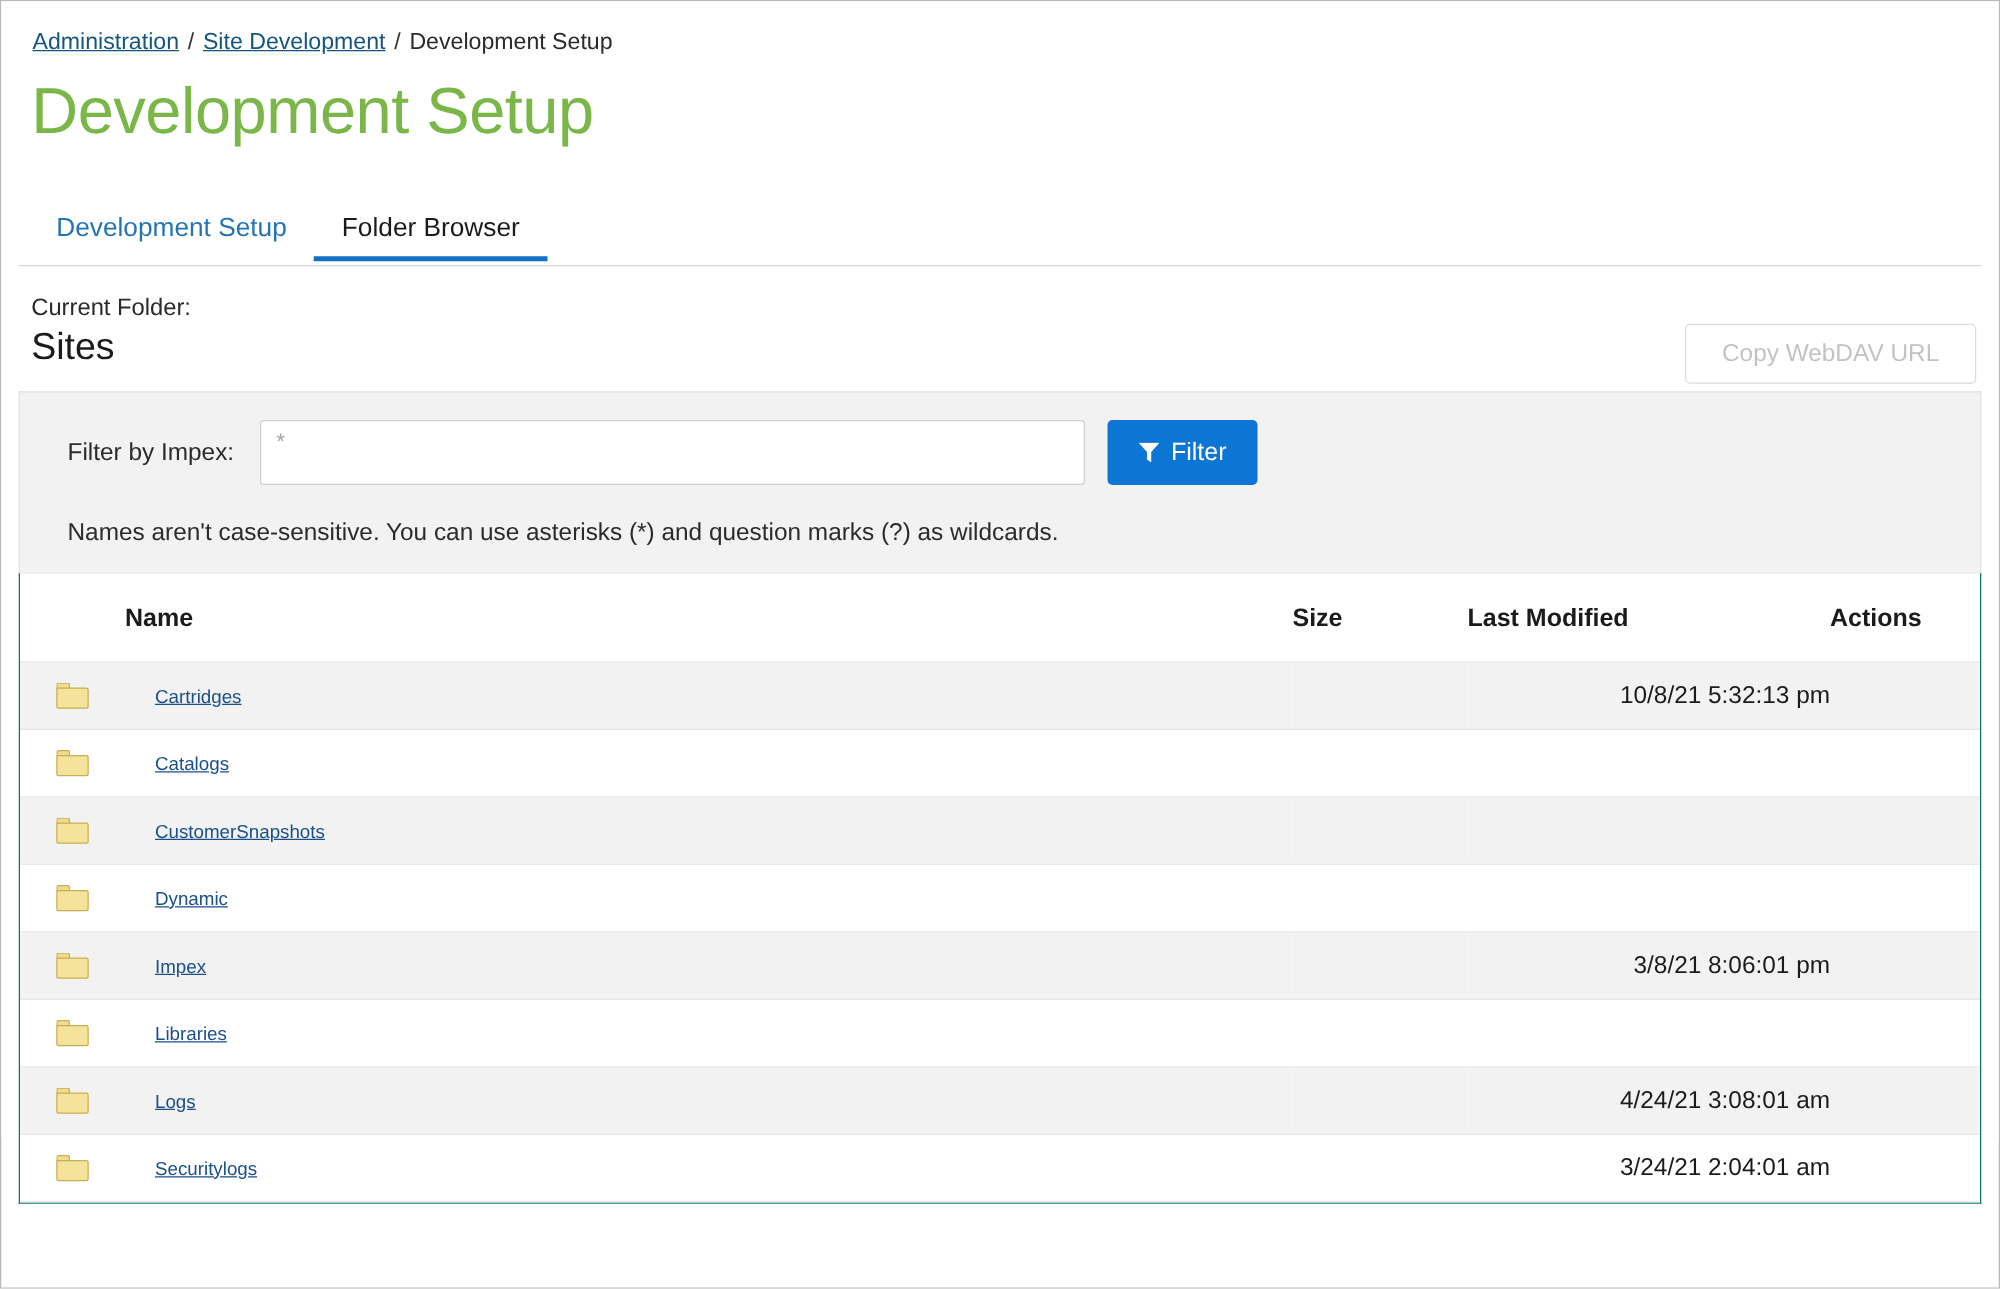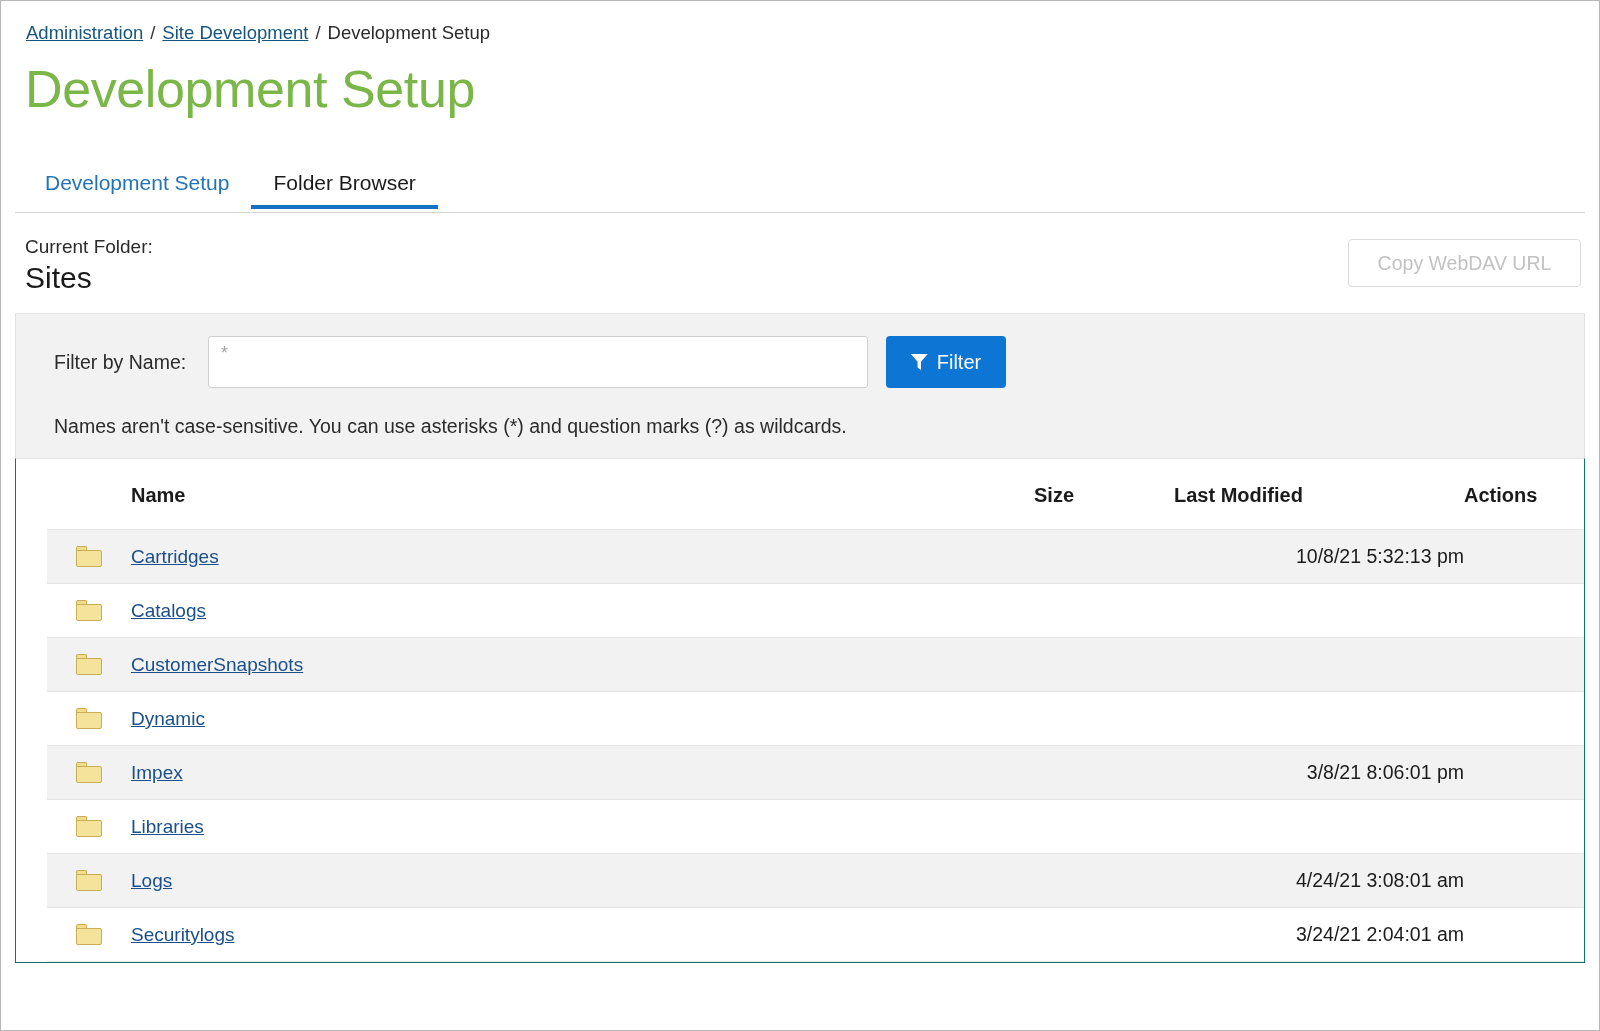--- a/index.html
+++ b/index.html
@@ -111,21 +111,21 @@
   }
   .cf-value {
     font-size: 30px;
     line-height: 34px;
     color: #1b1b1b;
     margin-top: 2px;
   }
   .webdav-btn {
     position: absolute;
     right: 4px;
-    top: 26px;
+    top: 46px;
     width: 233px;
     height: 48px;
     background: #ffffff;
     border: 1px solid #dcdcdc;
     border-radius: 4px;
     color: #c2c2c2;
     font-family: "Liberation Sans", sans-serif;
     font-size: 19.5px;
     line-height: 46px;
     text-align: center;
@@ -194,21 +194,20 @@
     margin: 27px 0 0 18px;
     font-size: 19.5px;
     color: #2b2b2b;
   }
 
   
   .table-wrap {
     border: 1px solid #0f766e;
     border-top: 1px solid #e2e2e2;
     background: #ffffff;
-    padding-left: 31px;
   }
   table.files {
     width: 100%;
     border-collapse: collapse;
     table-layout: fixed;
   }
   table.files th {
     font-size: 20px;
     font-weight: bold;
     color: #1b1b1b;
@@ -260,21 +259,22 @@
     left: 0; top: 4px;
     width: 26px;
     height: 17px;
     background: #f4e39b;
     border: 1px solid #c8ad52;
     border-radius: 1px 2px 2px 2px;
   }
   a.file-link {
     color: #1b4f8a;
     text-decoration: underline;
-    font-size: 19px;
+    font-size: 15px;
+    margin-left: 24px;
   }
 </style>
 </head>
 <body>
 
 <div class="screenshot">
  <div class="page">
 
   <div class="breadcrumb">
     <a href="#">Administration</a><span class="sep">/</span><a href="#">Site Development</a><span class="sep">/</span><span class="current">Development Setup</span>
@@ -287,21 +287,21 @@
   </div>
 
   <div class="folder-row">
     <div class="cf-label">Current Folder:</div>
     <div class="cf-value">Sites</div>
     <button class="webdav-btn" disabled="">Copy WebDAV URL</button>
   </div>
 
   <div class="filter-panel">
     <div class="filter-line">
-      <label class="filter-label">Filter by Name:</label>
+      <label class="filter-label">Filter by Impex:</label>
       <input class="filter-input" type="text" placeholder="*" style="">
       <button class="filter-btn">
         <span class="funnel"></span>
         <span>Filter</span>
       </button>
     </div>
     <div class="filter-hint">Names aren't case-sensitive. You can use asterisks (*) and question marks (?) as wildcards.</div>
   </div>
 
   <div class="table-wrap">

